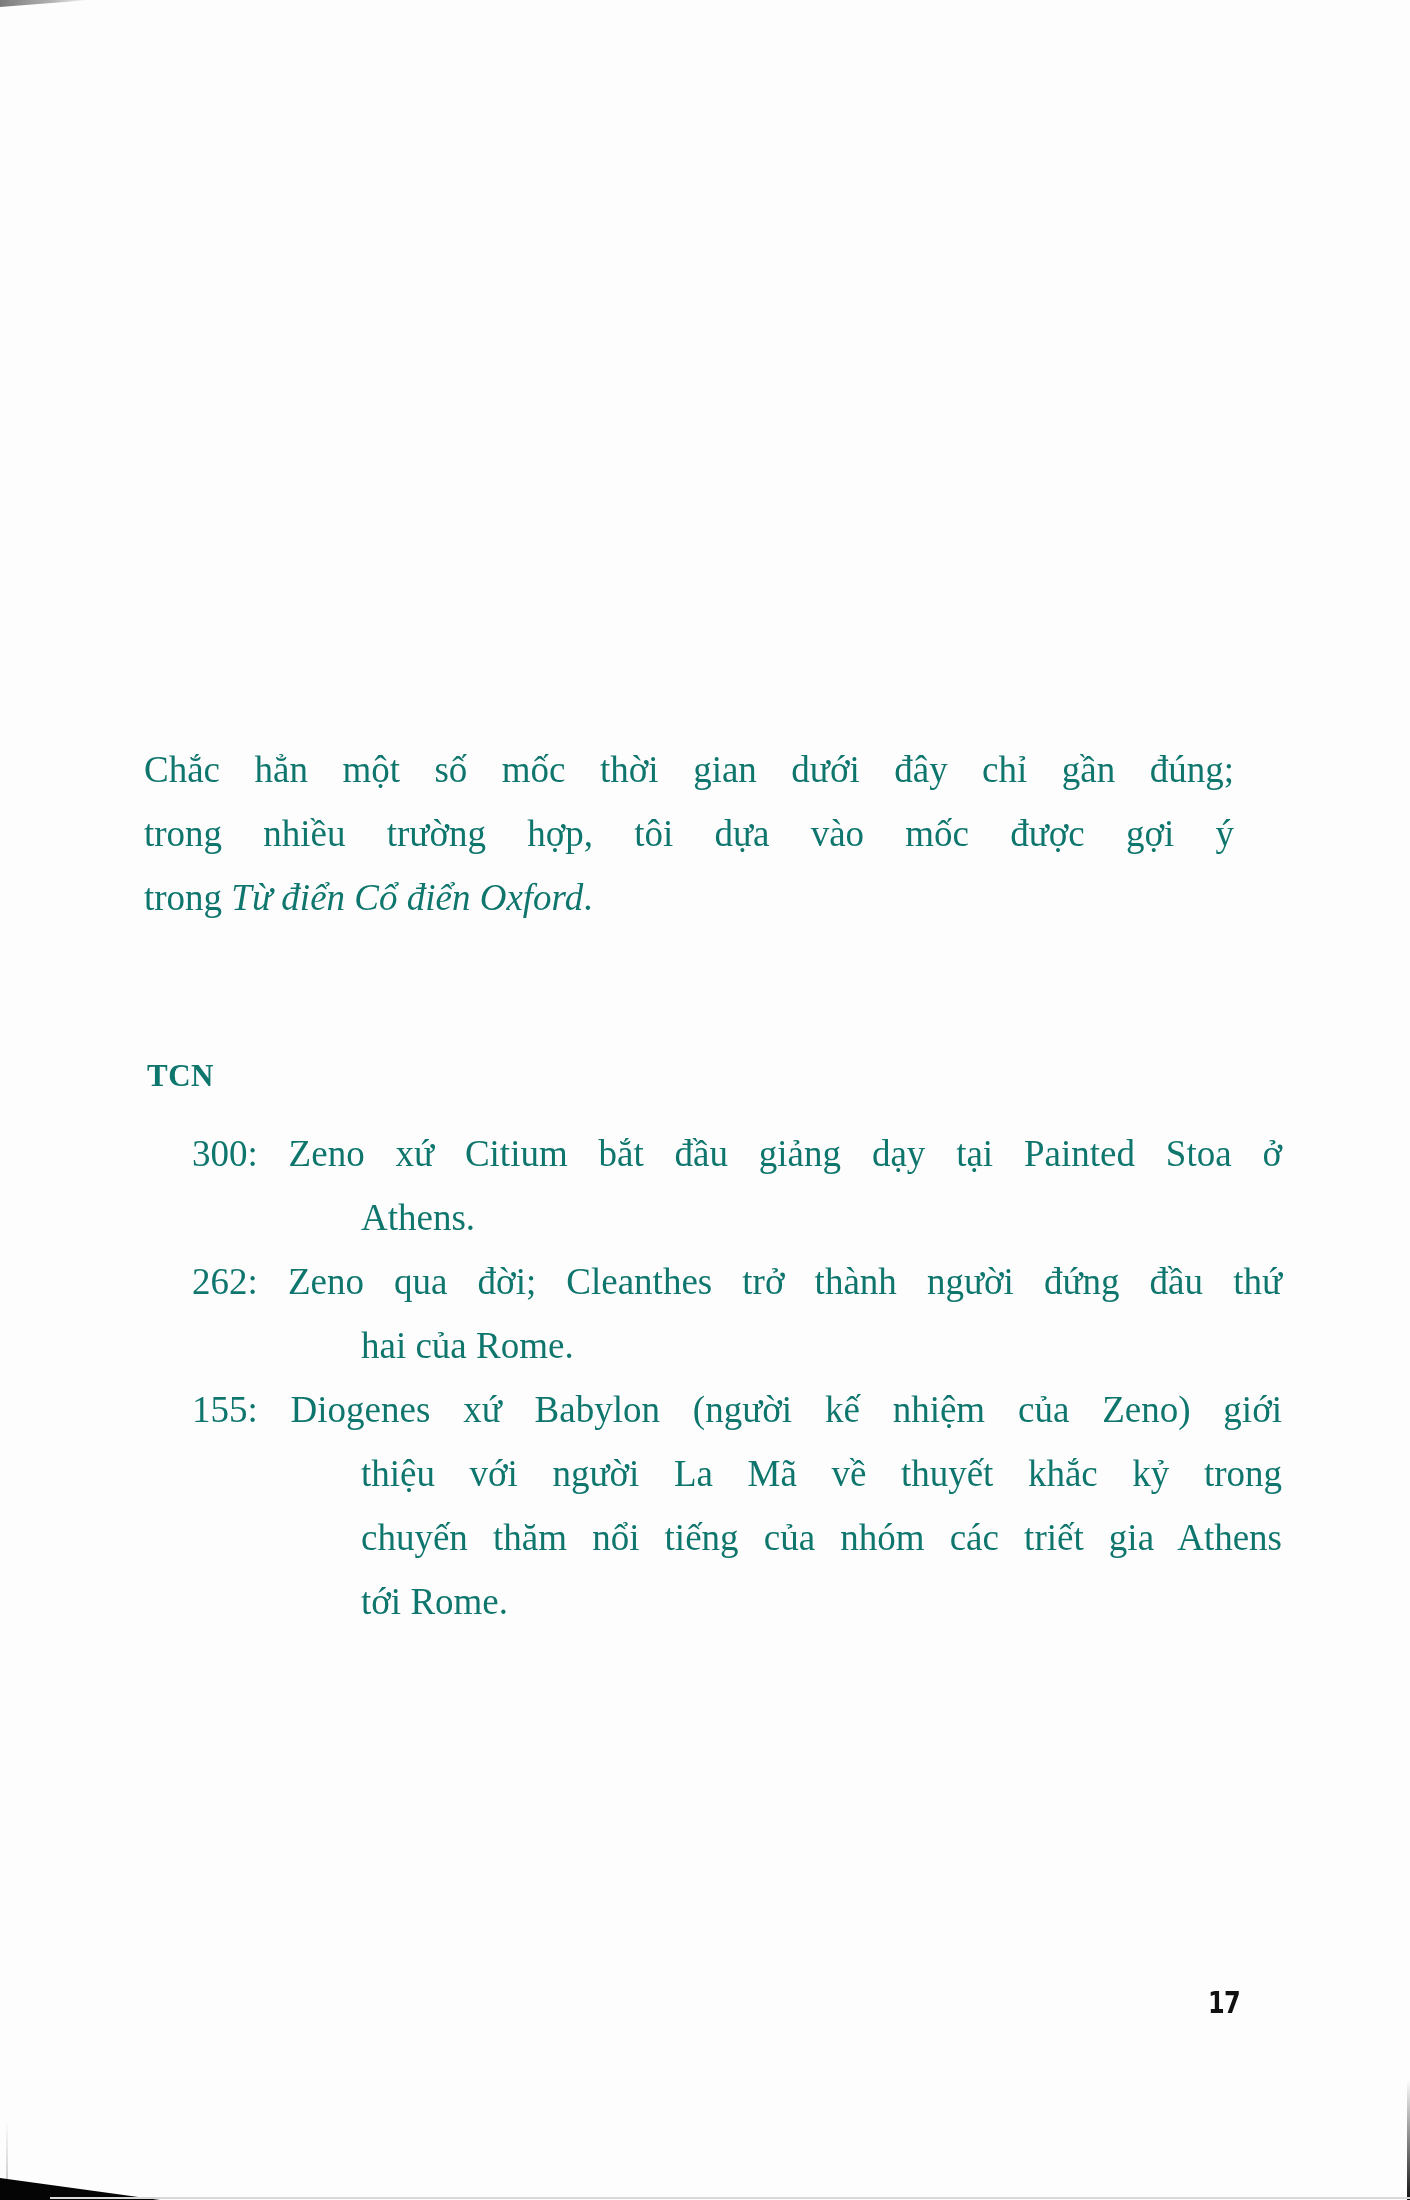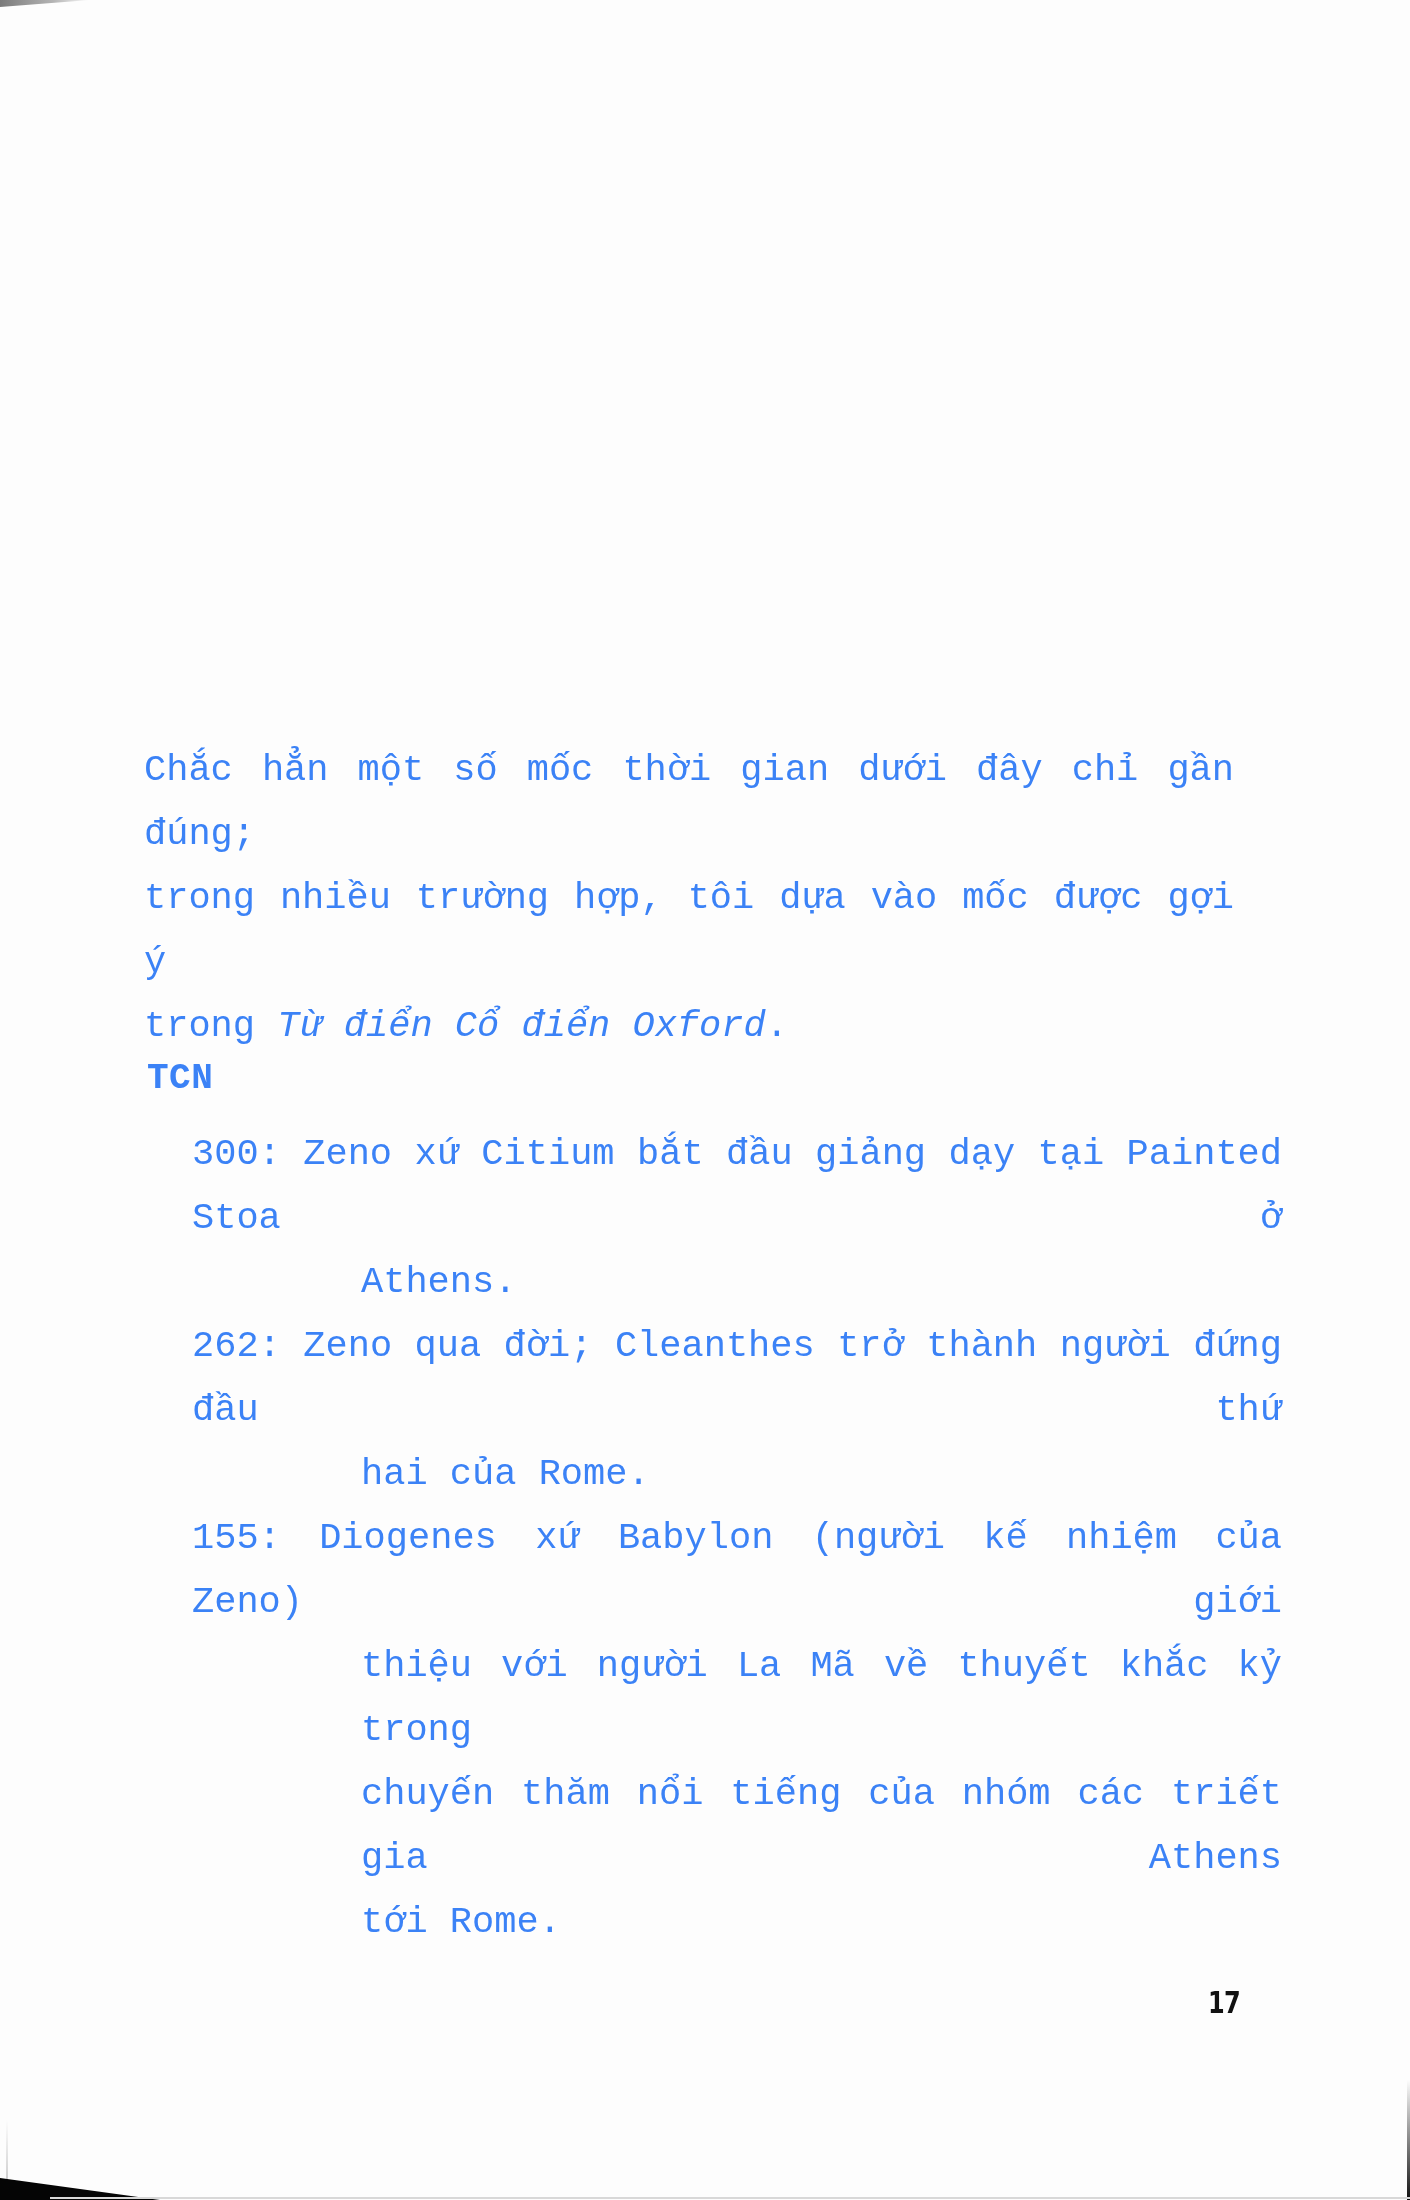--- a/index.html
+++ b/index.html
@@ -60,23 +60,23 @@
       font-family: "DejaVu Sans", sans-serif;
       font-style: italic;
       font-weight: bold;
       font-size: 40px;
       letter-spacing: 0.5px;
       color: #111;
       white-space: nowrap;
     }
 
     .serif {
-      font-family: Liberation Mono, monospace;
+      font-family: Liberation Serif, serif;
       font-size: 37px;
-      color: #3b82f6;
+      color: #0f766e;
     }
 
     .intro {
       position: absolute;
       left: 144px; top: 738px;
       width: 1090px;
       line-height: 64px;
       text-align: justify;
     }
     .intro .ln {
@@ -87,21 +87,21 @@
       text-align: justify;
       text-align-last: justify;
       white-space: normal;
     }
     .intro em { font-style: italic; }
 
     .section-heading {
       position: absolute;
       left: 147px; top: 1058px;
       font-weight: bold;
-      font-size: 36px;
+      font-size: 31px;
       letter-spacing: 0.5px;
     }
 
     .timeline {
       position: absolute;
       left: 144px; top: 1122px;
       width: 1090px;
       line-height: 64px;
       margin-left: 48px;
     }

